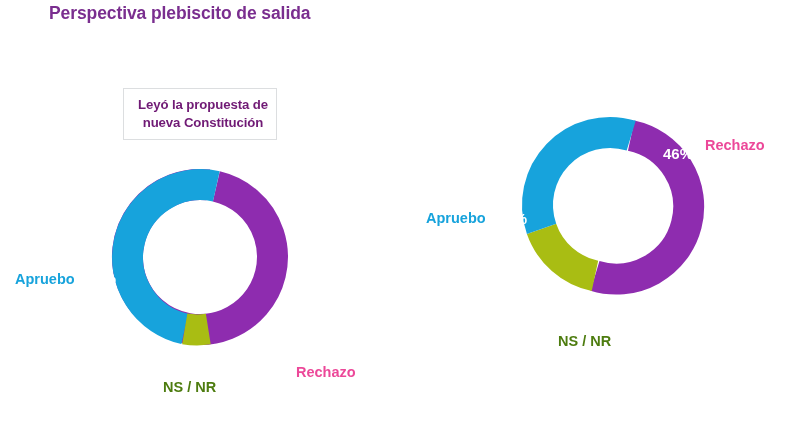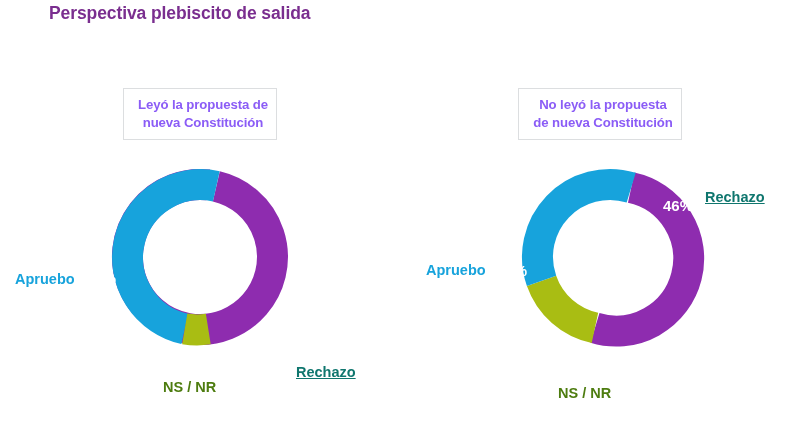--- a/index.html
+++ b/index.html
@@ -67,21 +67,21 @@
     justify-content: center;
     width: 100%;
   }
   .chart-title-box {
     border: 1px solid #DCDEE0;
     background: #ffffff;
     padding: 7px 8px 8px 14px;
     text-align: center;
     font-size: 13.2px;
     font-weight: bold;
-    color: #8b5cf6;
+    color: #701a75;
     line-height: 1.33;
     white-space: pre-line;
     letter-spacing: -0.1px;
   }
 
   .donut-area {
     position: relative;
     width: 400px;
     height: 272px;
   }
@@ -98,21 +98,21 @@
     white-space: nowrap;
     line-height: 1;
   }
   .lbl-pct {
     font-size: 15px;
     color: #ffffff;
   }
   .lbl-name {
     font-size: 14.5px;
   }
-  .c-rechazo { color: #0f766e; text-decoration: underline; }
+  .c-rechazo { color: #ec4899; }
   .c-apruebo { color: #17A3DC; }
   .c-nsnr    { color: #4d7c0f; }
 </style>
 </head>
 <body>
 
 <div id="root">
 
   <div class="header">
     <h1 class="page-title">Perspectiva plebiscito de salida</h1>
@@ -146,24 +146,20 @@
         <span class="lbl lbl-name c-apruebo" style="left:15px; top:132px;">Apruebo</span>
         <span class="lbl lbl-pct" style="left:86px; top:131px;">37%</span>
 
         <span class="lbl lbl-pct" style="left:191px; top:203px;">5%</span>
         <span class="lbl lbl-name c-nsnr" style="left:163px; top:240px;">NS / NR</span>
       </div>
     </div>
 
     <div class="panel">
 
-      <div class="chart-title-wrap">
-        <div class="chart-title-box">No leyó la propuesta
-de nueva Constitución</div>
-      </div>
 
       <div class="donut-area">
         <svg class="donut-svg" width="400" height="272" viewBox="0 0 400 272">
           <g transform="translate(210,117)">
 
             <path fill="none" stroke="#8E2CAF" stroke-width="31" d="M 21.20 -69.33 A 72.5 72.5 0 1 1 -15.05 70.92"></path>
 
             <path fill="none" stroke="#A9BD13" stroke-width="31" d="M -68.46 23.91 A 72.5 72.5 0 0 0 -15.05 70.92"></path>
 
             <path fill="none" stroke="#17A3DC" stroke-width="31" d="M 21.20 -69.33 A 72.5 72.5 0 0 0 -68.46 23.91"></path>

